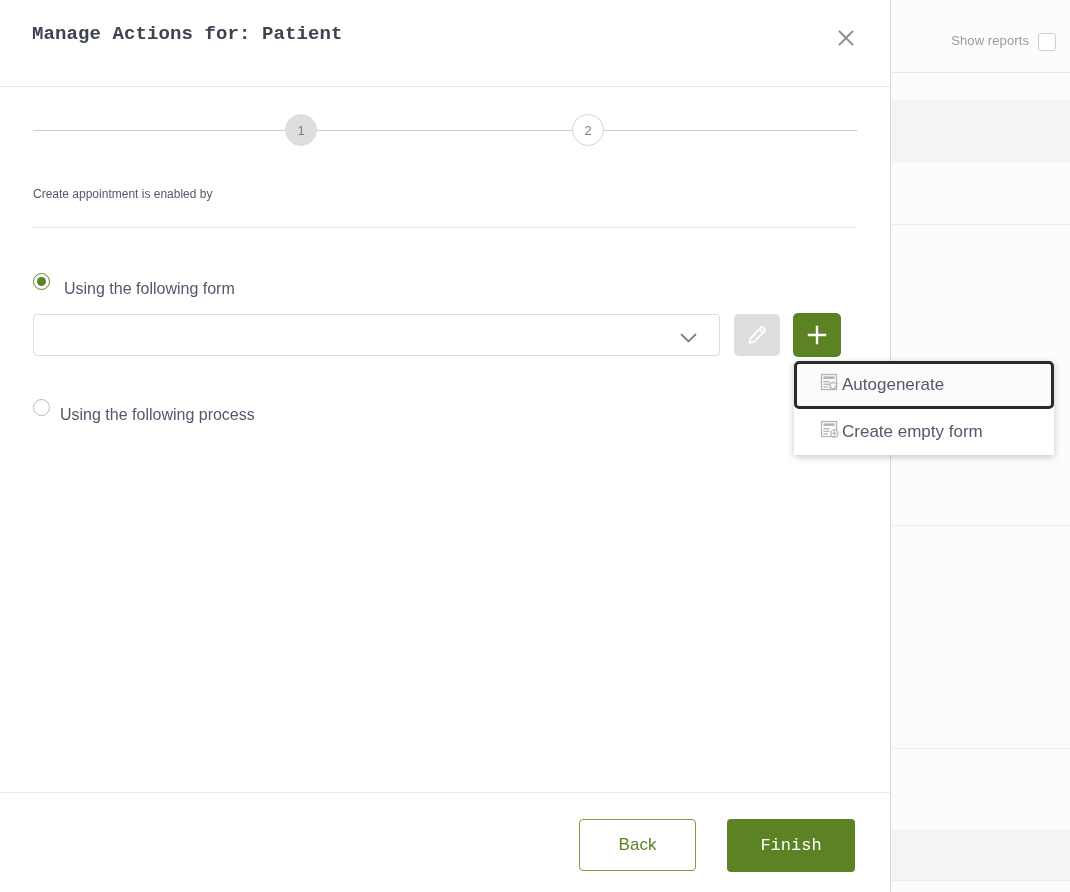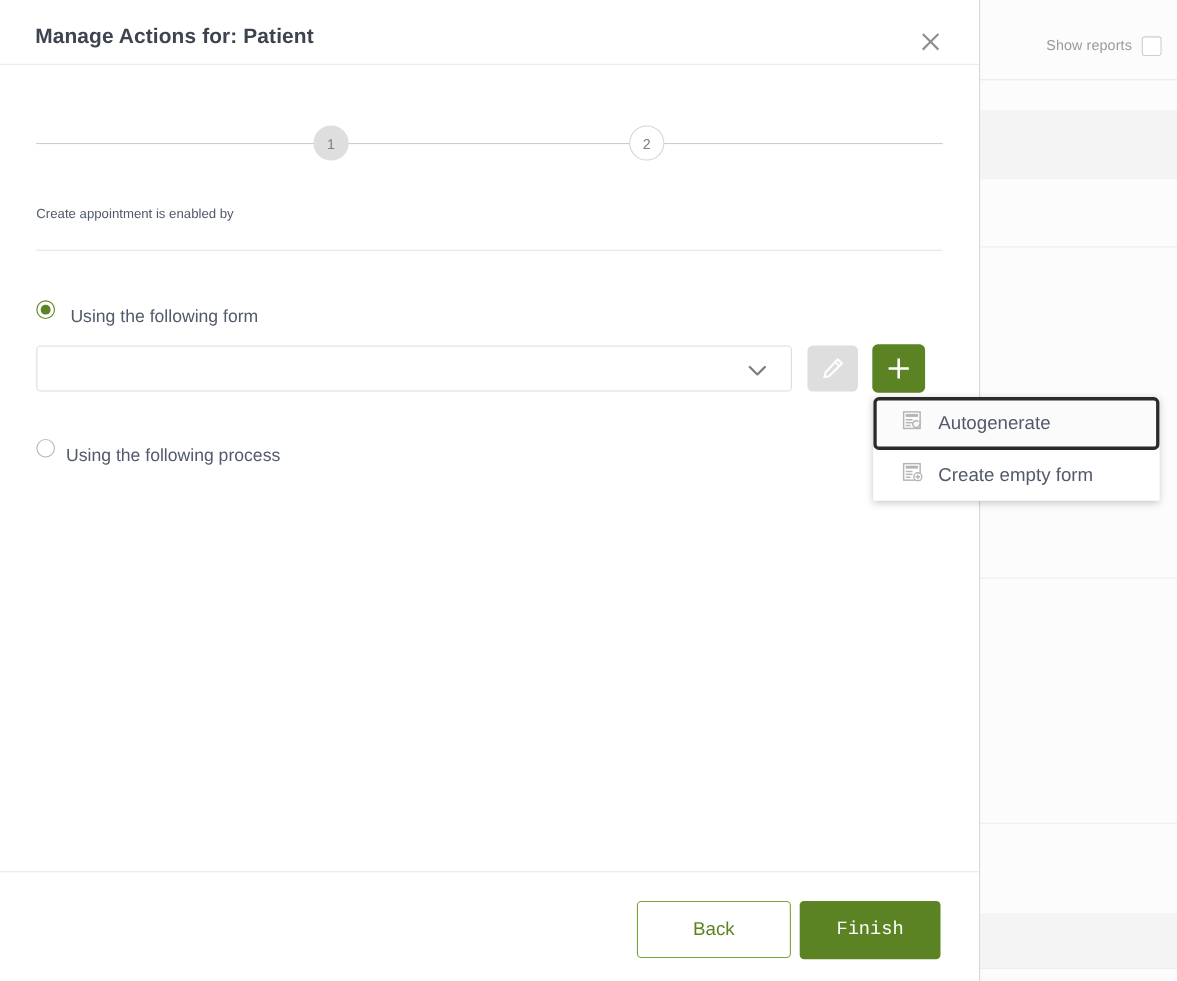--- a/index.html
+++ b/index.html
@@ -75,23 +75,24 @@
     position: absolute;
     left: 0; top: 0;
     width: 890px; height: 892px;
     background: #ffffff;
     box-sizing: border-box;
   }
 
   #dialog-header {
     position: absolute;
     left: 0; top: 0;
-    width: 890px; height: 59px;
+    width: 890px; height: 87px;
     border-bottom: 1px solid #e9e9e9;
     box-sizing: border-box;
+    font-family: Liberation Mono, monospace;
   }
   #dialog-title {
     position: absolute;
     left: 32px; top: 23px;
     font-size: 19px;
     font-weight: bold;
     color: #3d4450;
     letter-spacing: .1px;
   }
   #close-button {
@@ -247,21 +248,21 @@
     left: 794px; top: 361px;
     width: 260px;
     background: #ffffff;
     box-shadow: 0 2px 7px rgba(0,0,0,.22);
     z-index: 40;
   }
   .menu-item {
     height: 46px;
     display: flex;
     align-items: center;
-    gap: 14px;
+    gap: 3px;
     padding-left: 26px;
     box-sizing: border-box;
     font-size: 17px;
     color: #51596a;
     cursor: pointer;
     background: #ffffff;
   }
   .menu-item.focused {
     border: 3px solid #2b2b2b;
     border-radius: 5px;
@@ -278,21 +279,21 @@
   #dialog-footer {
     position: absolute;
     left: 0; top: 792px;
     width: 890px; height: 100px;
     border-top: 1px solid #e9e9e9;
     box-sizing: border-box;
   }
   #back-button {
     position: absolute;
     left: 579px; top: 26px;
-    width: 140px; height: 52px;
+    width: 117px; height: 52px;
     background: #ffffff;
     border: 1px solid #7ba037;
     border-radius: 4px;
     color: #5c8323;
     font-size: 17px;
     font-family: "Liberation Sans", sans-serif;
     cursor: pointer;
   }
   #finish-button {
     position: absolute;

